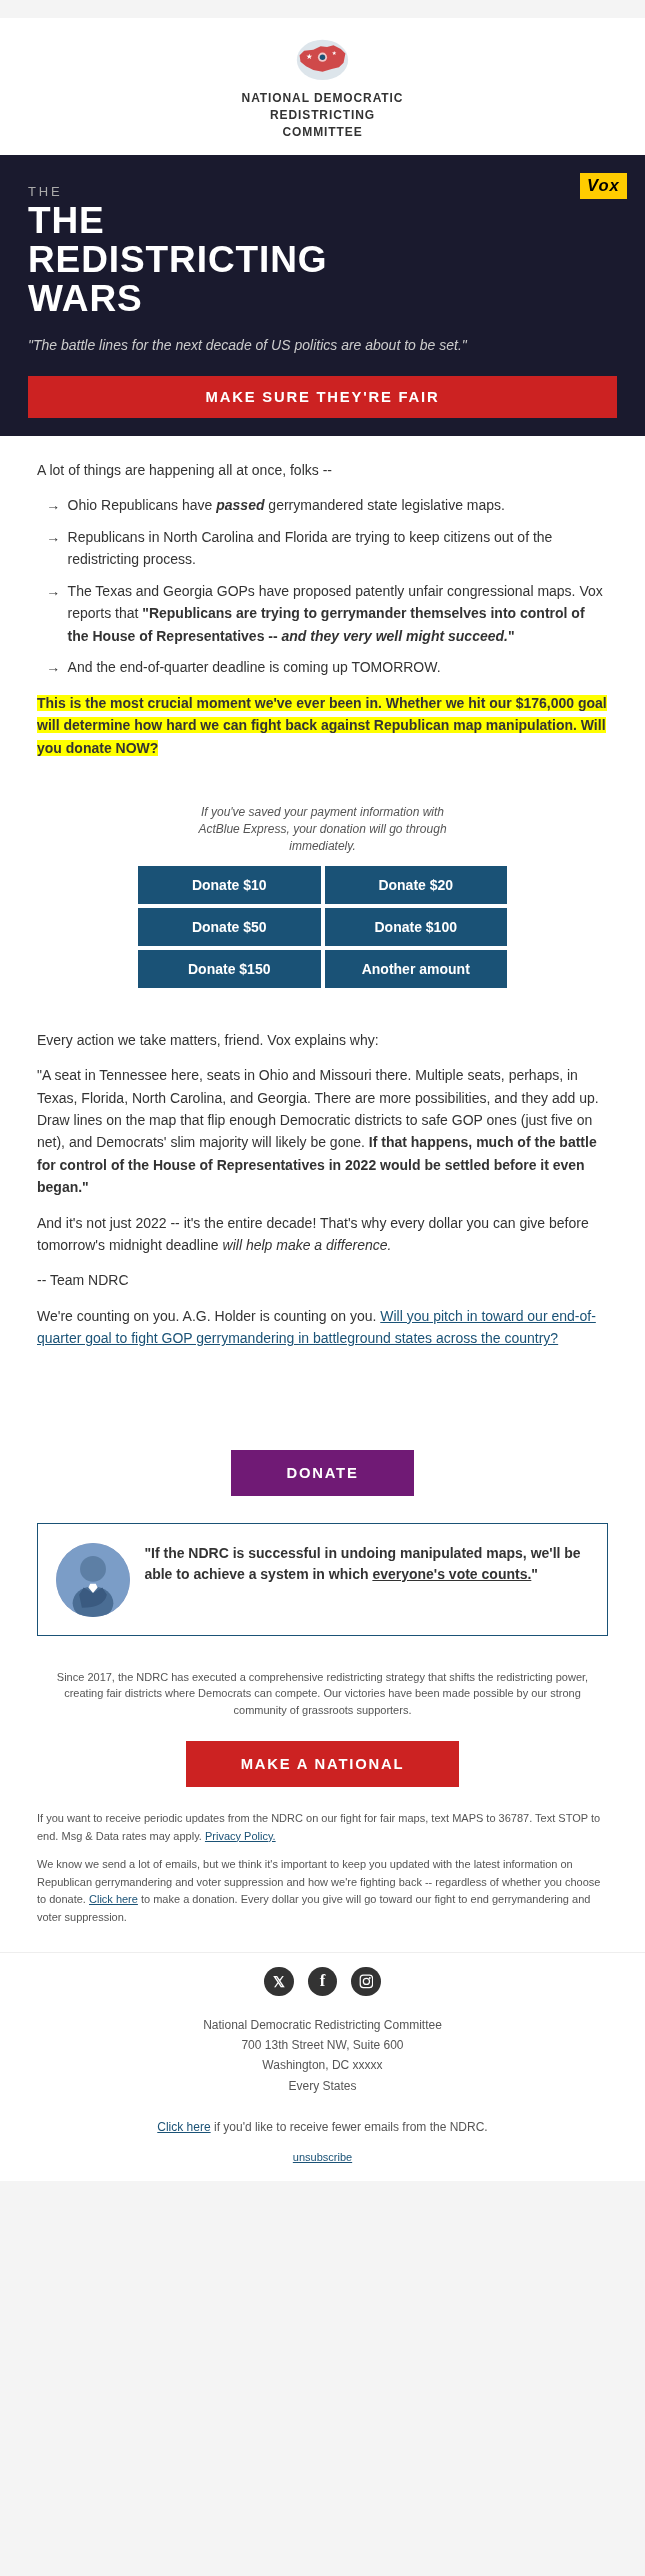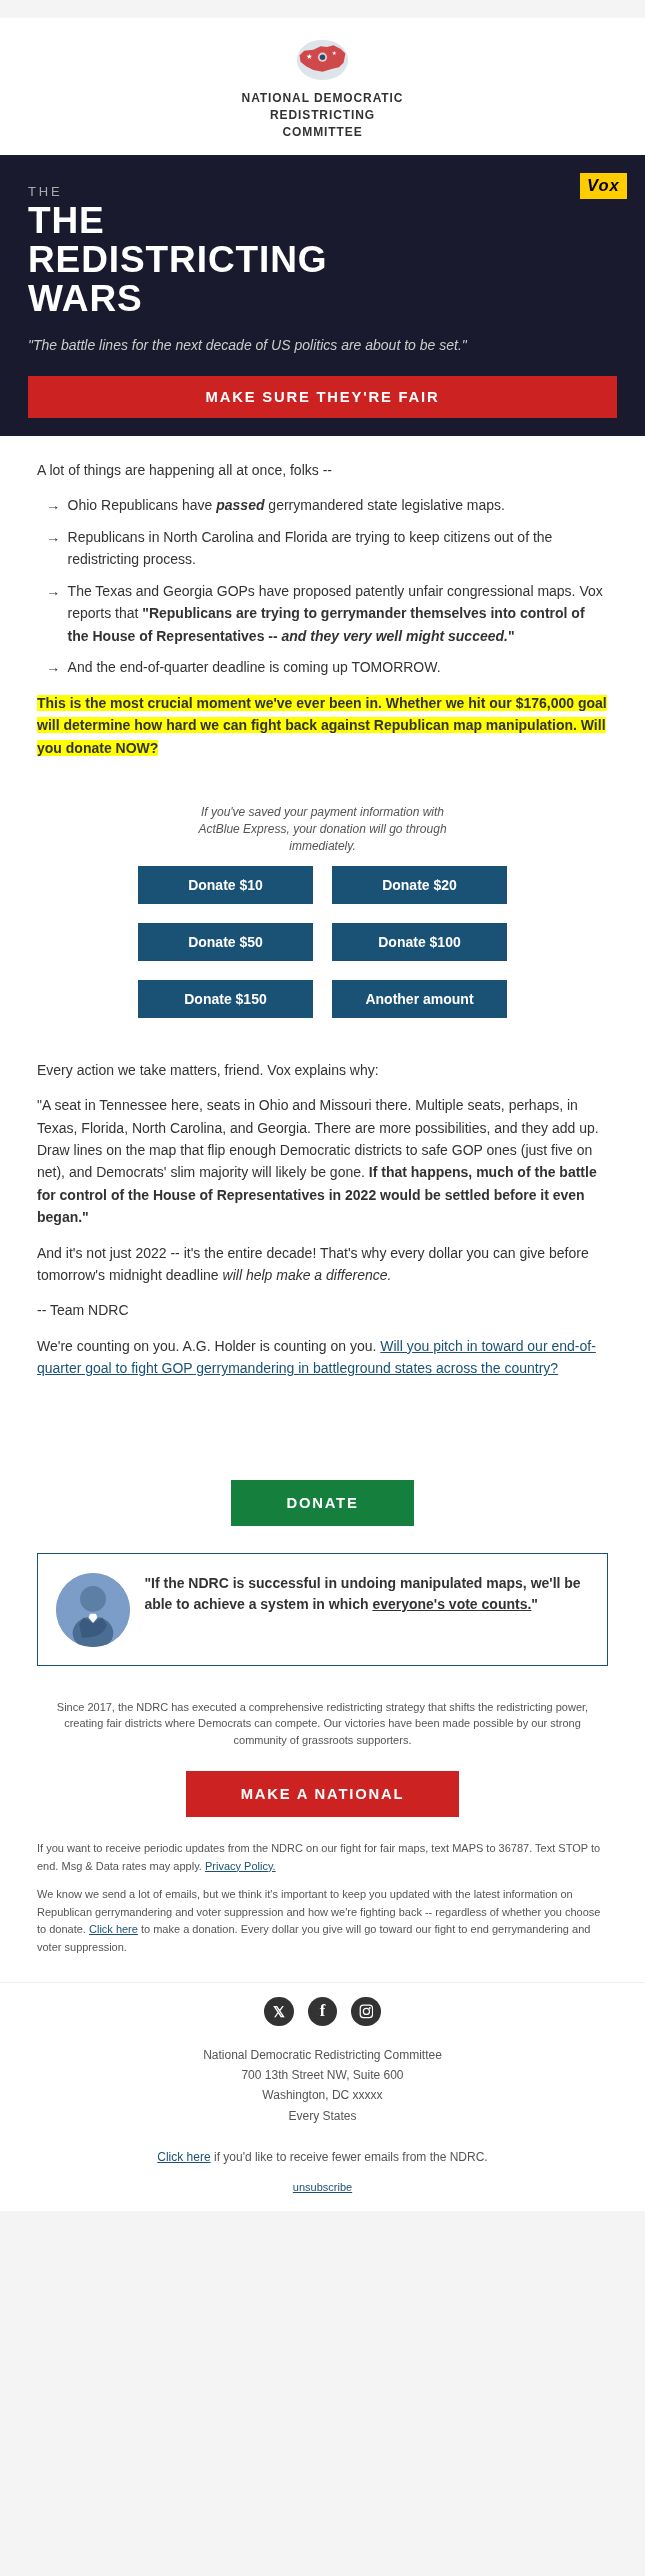--- a/index.html
+++ b/index.html
@@ -108,21 +108,21 @@
     .donation-express-note {
       font-size: 12px;
       color: #555;
       font-style: italic;
       margin-bottom: 11px;
       line-height: 1.4;
     }
     .donation-grid {
       display: grid;
       grid-template-columns: 1fr 1fr;
-      gap: 19px;
+      gap: 4px;
       max-width: 369px;
       margin: 0 auto;
     }
     .donate-btn {
       background: #1a5276;
       color: #fff;
       border: none;
       padding: 11px 9.2px;
       font-size: 14px;
       font-weight: bold;
@@ -140,21 +140,21 @@
     .spacer {
       height: 37px;
     }
 
     
     .big-donate-wrap {
       text-align: center;
       padding: 9.2px 37px 18.4px;
     }
     .big-donate-btn {
-      background: #15803d;
+      background: #701a75;
       color: #fff;
       border: none;
       padding: 14.8px 55px;
       font-size: 14.8px;
       font-weight: bold;
       letter-spacing: 1.8px;
       cursor: pointer;
       display: inline-block;
     }
 

